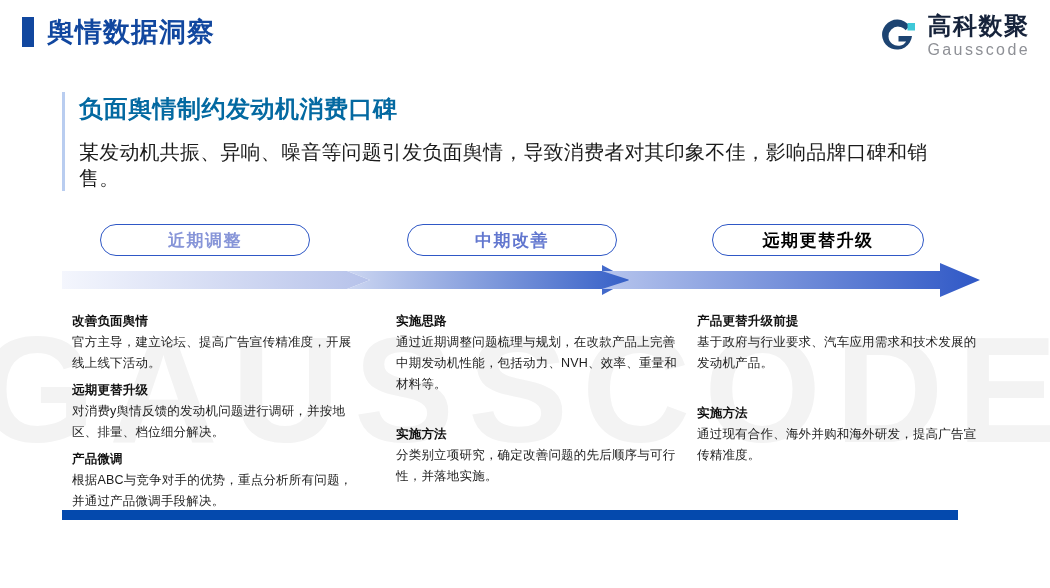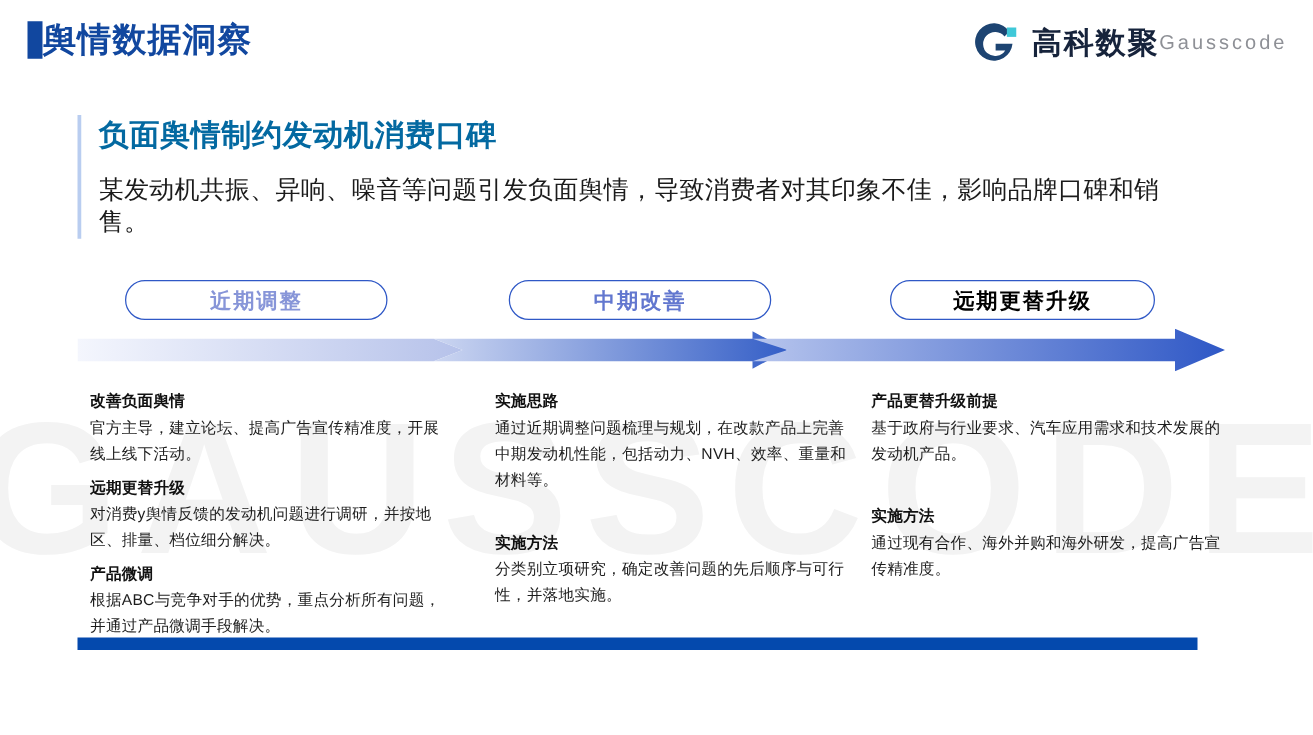--- a/index.html
+++ b/index.html
@@ -43,20 +43,21 @@
     left: 0; top: 0;
     width: 1050px;
     height: 72px;
     z-index: 3;
   }
   .header-left {
     position: absolute;
     left: 22px;
     top: 17px;
     display: flex;
+    gap: 13px;
   }
   .title-bar {
     width: 12px;
     height: 30px;
     background: #11479f;
     display: block;
   }
   .page-title {
     font-size: 27px;
     font-weight: bold;
@@ -75,21 +76,21 @@
     gap: 9px;
   }
   .logo-mark {
     position: relative;
     width: 42px;
     height: 42px;
     flex: 0 0 42px;
   }
   .logo-text {
     display: flex;
-    flex-direction: row;
+    flex-direction: column;
     justify-content: flex-start;
     line-height: 1;
   }
   .logo-cn {
     font-size: 24px;
     font-weight: bold;
     color: #16233b;
     letter-spacing: 1.5px;
   }
   .logo-en {

